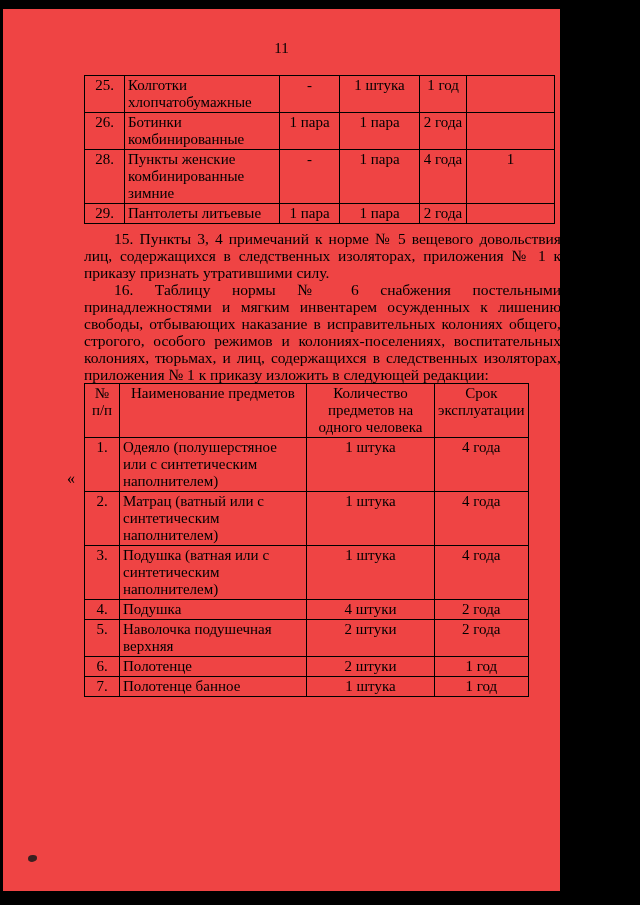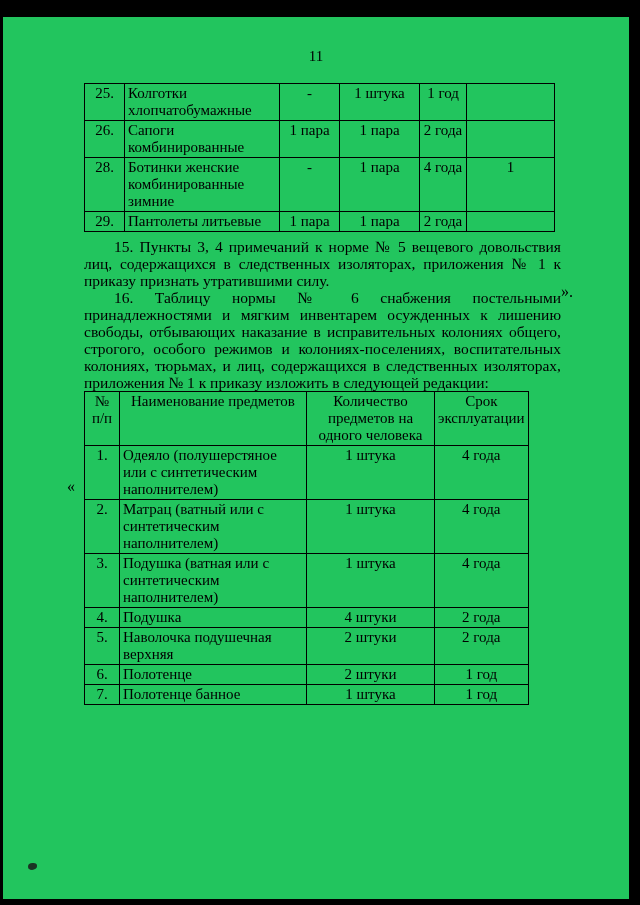--- a/index.html
+++ b/index.html
@@ -11,24 +11,23 @@
   }
   .frame {
     position:relative;
     width:640px; height:905px;
     background:#000;
     overflow:hidden;
   }
   .page {
     position:absolute;
     top:9px; left:3px;
-    width:626px; height:882px;
-    background:#22c55e;
+    width:557px; height:882px;
+    background:#ef4444;
     overflow:hidden;
-    margin-top:8px;
   }
   .page-number {
     margin-top:30px;
     text-align:center;
     font-size:15px;
     line-height:19px;
   }
   table {
     border-collapse:collapse;
     font-size:15px;
@@ -93,29 +92,29 @@
         <tr>
           <td class="tc">25.</td>
           <td class="tl">Колготки хлопчатобумажные</td>
           <td class="tc">-</td>
           <td class="tc">1 штука</td>
           <td class="tc">1 год</td>
           <td class="tc"></td>
         </tr>
         <tr>
           <td class="tc">26.</td>
-          <td class="tl">Сапоги комбинированные</td>
+          <td class="tl">Ботинки комбинированные</td>
           <td class="tc">1 пара</td>
           <td class="tc">1 пара</td>
           <td class="tc">2 года</td>
           <td class="tc"></td>
         </tr>
         <tr>
           <td class="tc">28.</td>
-          <td class="tl">Ботинки женские комбинированные зимние</td>
+          <td class="tl">Пункты женские комбинированные зимние</td>
           <td class="tc">-</td>
           <td class="tc">1 пара</td>
           <td class="tc">4 года</td>
           <td class="tc">1</td>
         </tr>
         <tr>
           <td class="tc">29.</td>
           <td class="tl">Пантолеты литьевые</td>
           <td class="tc">1 пара</td>
           <td class="tc">1 пара</td>

